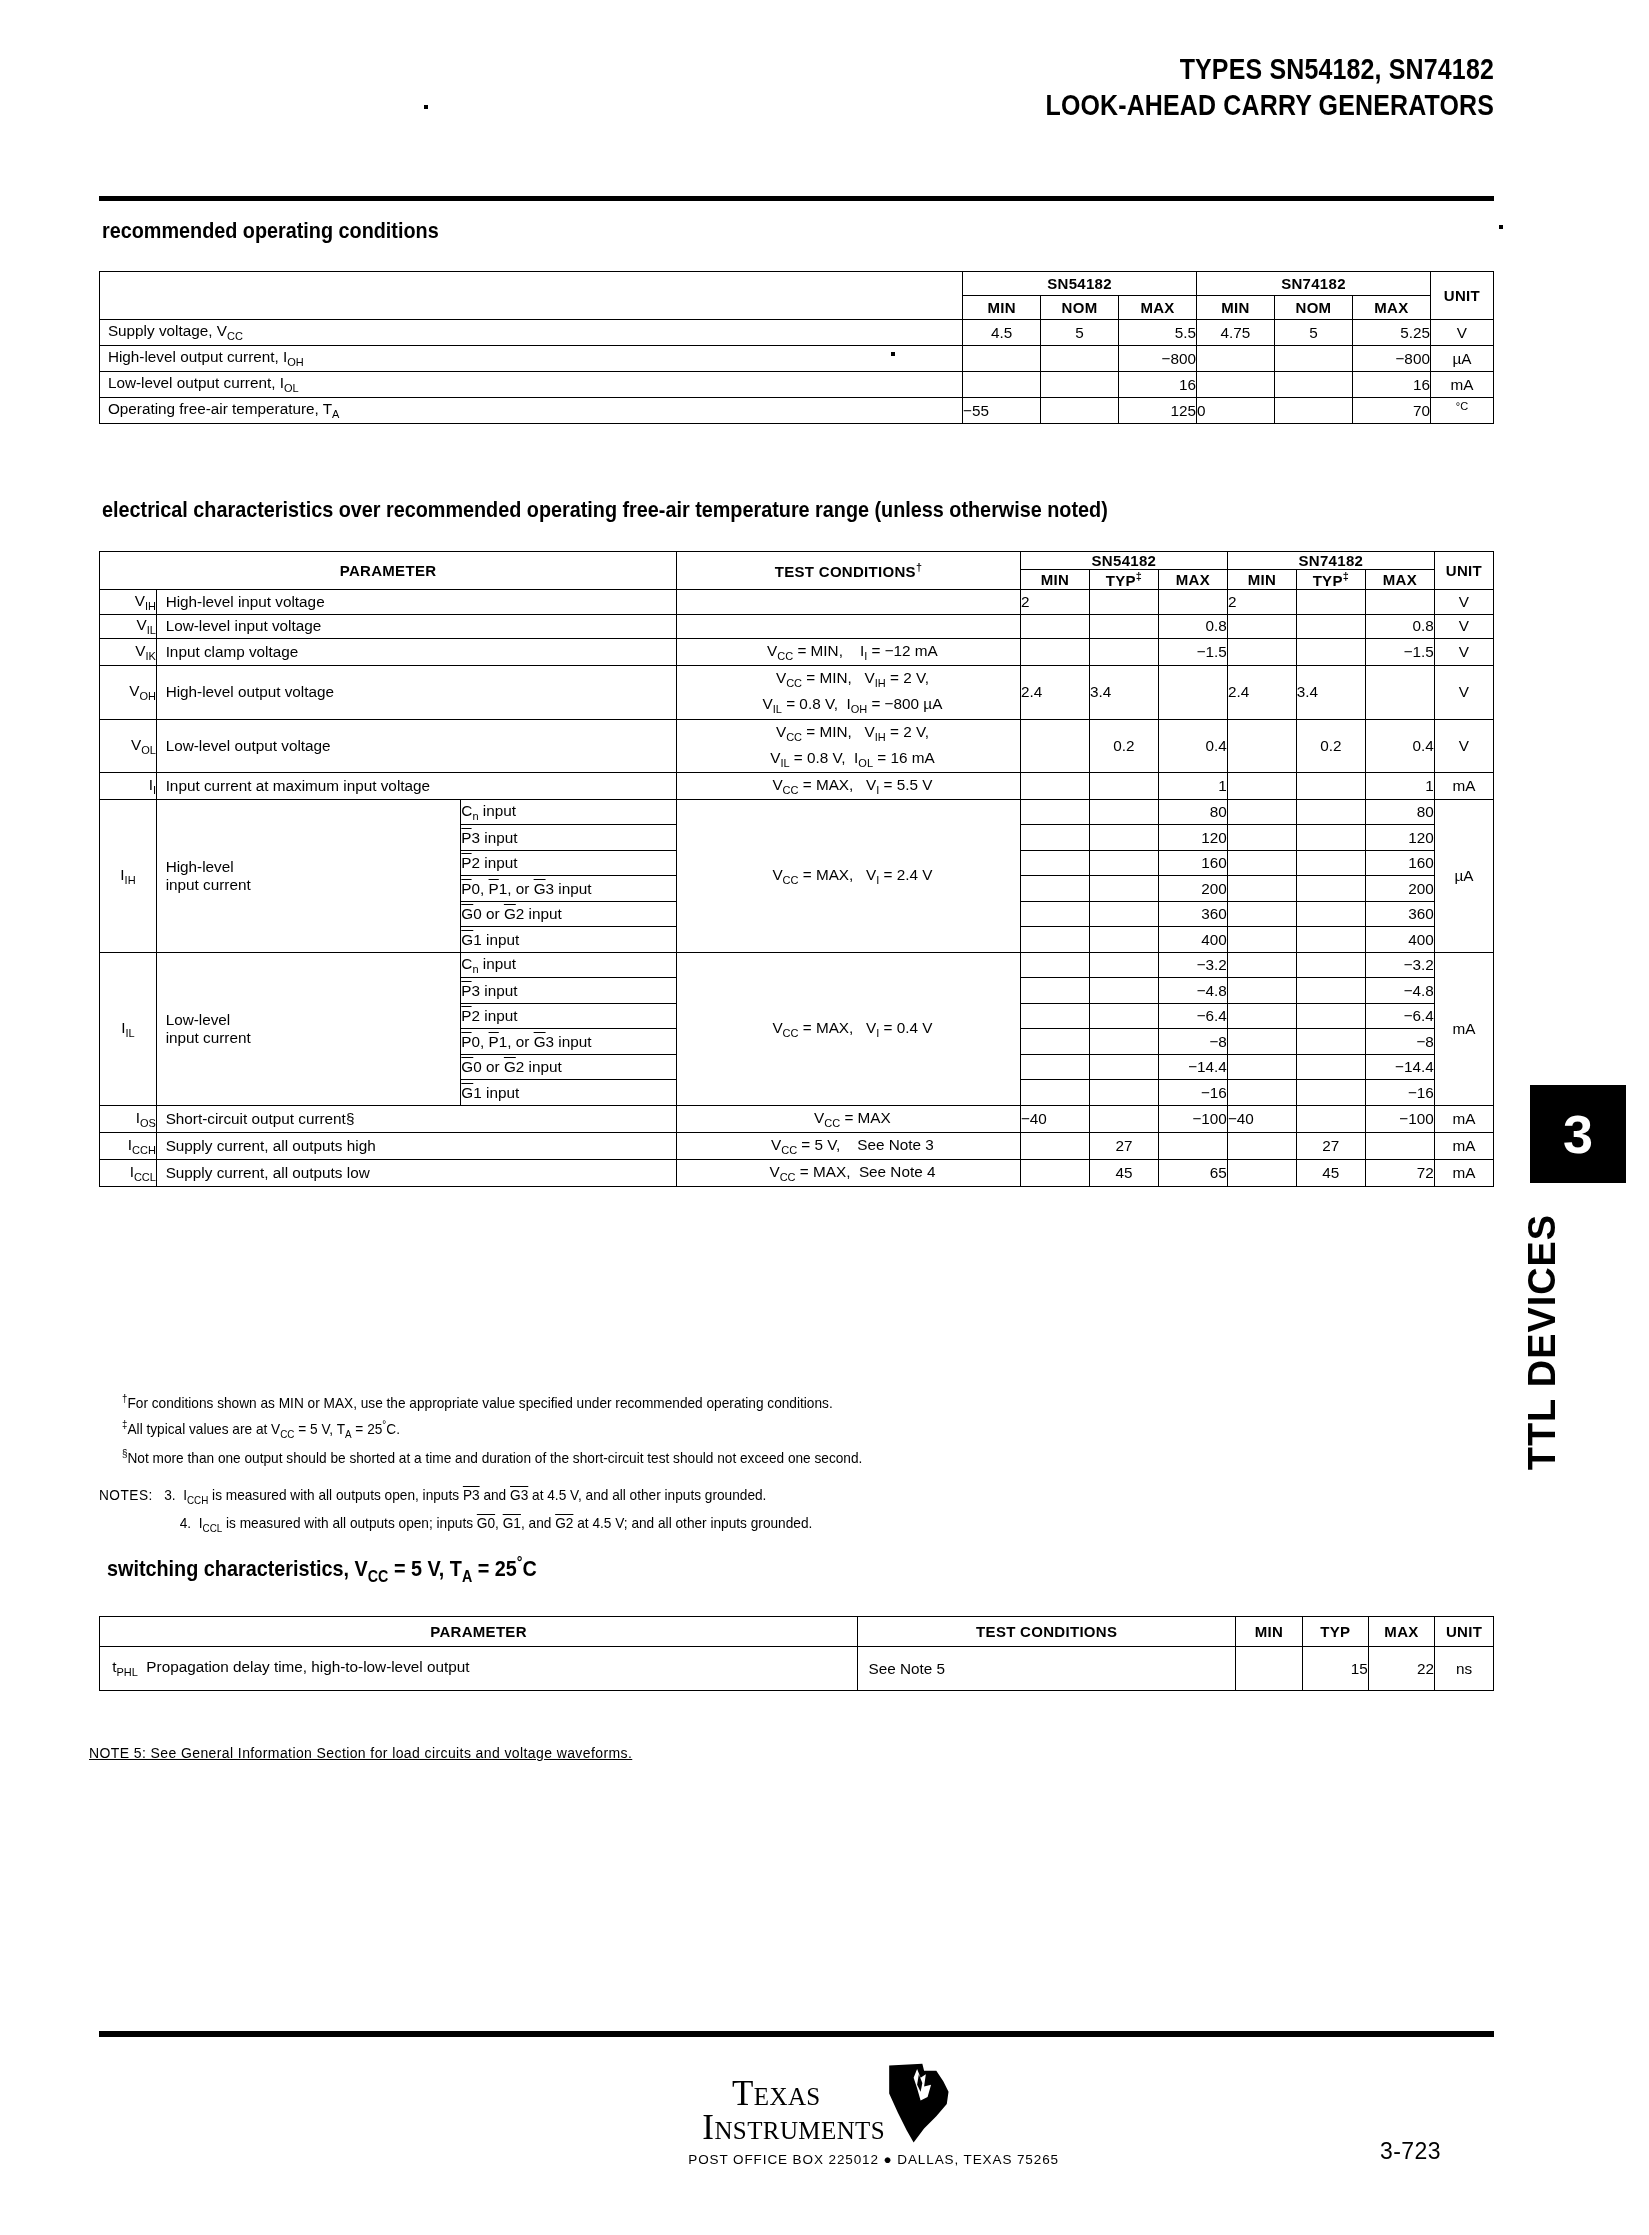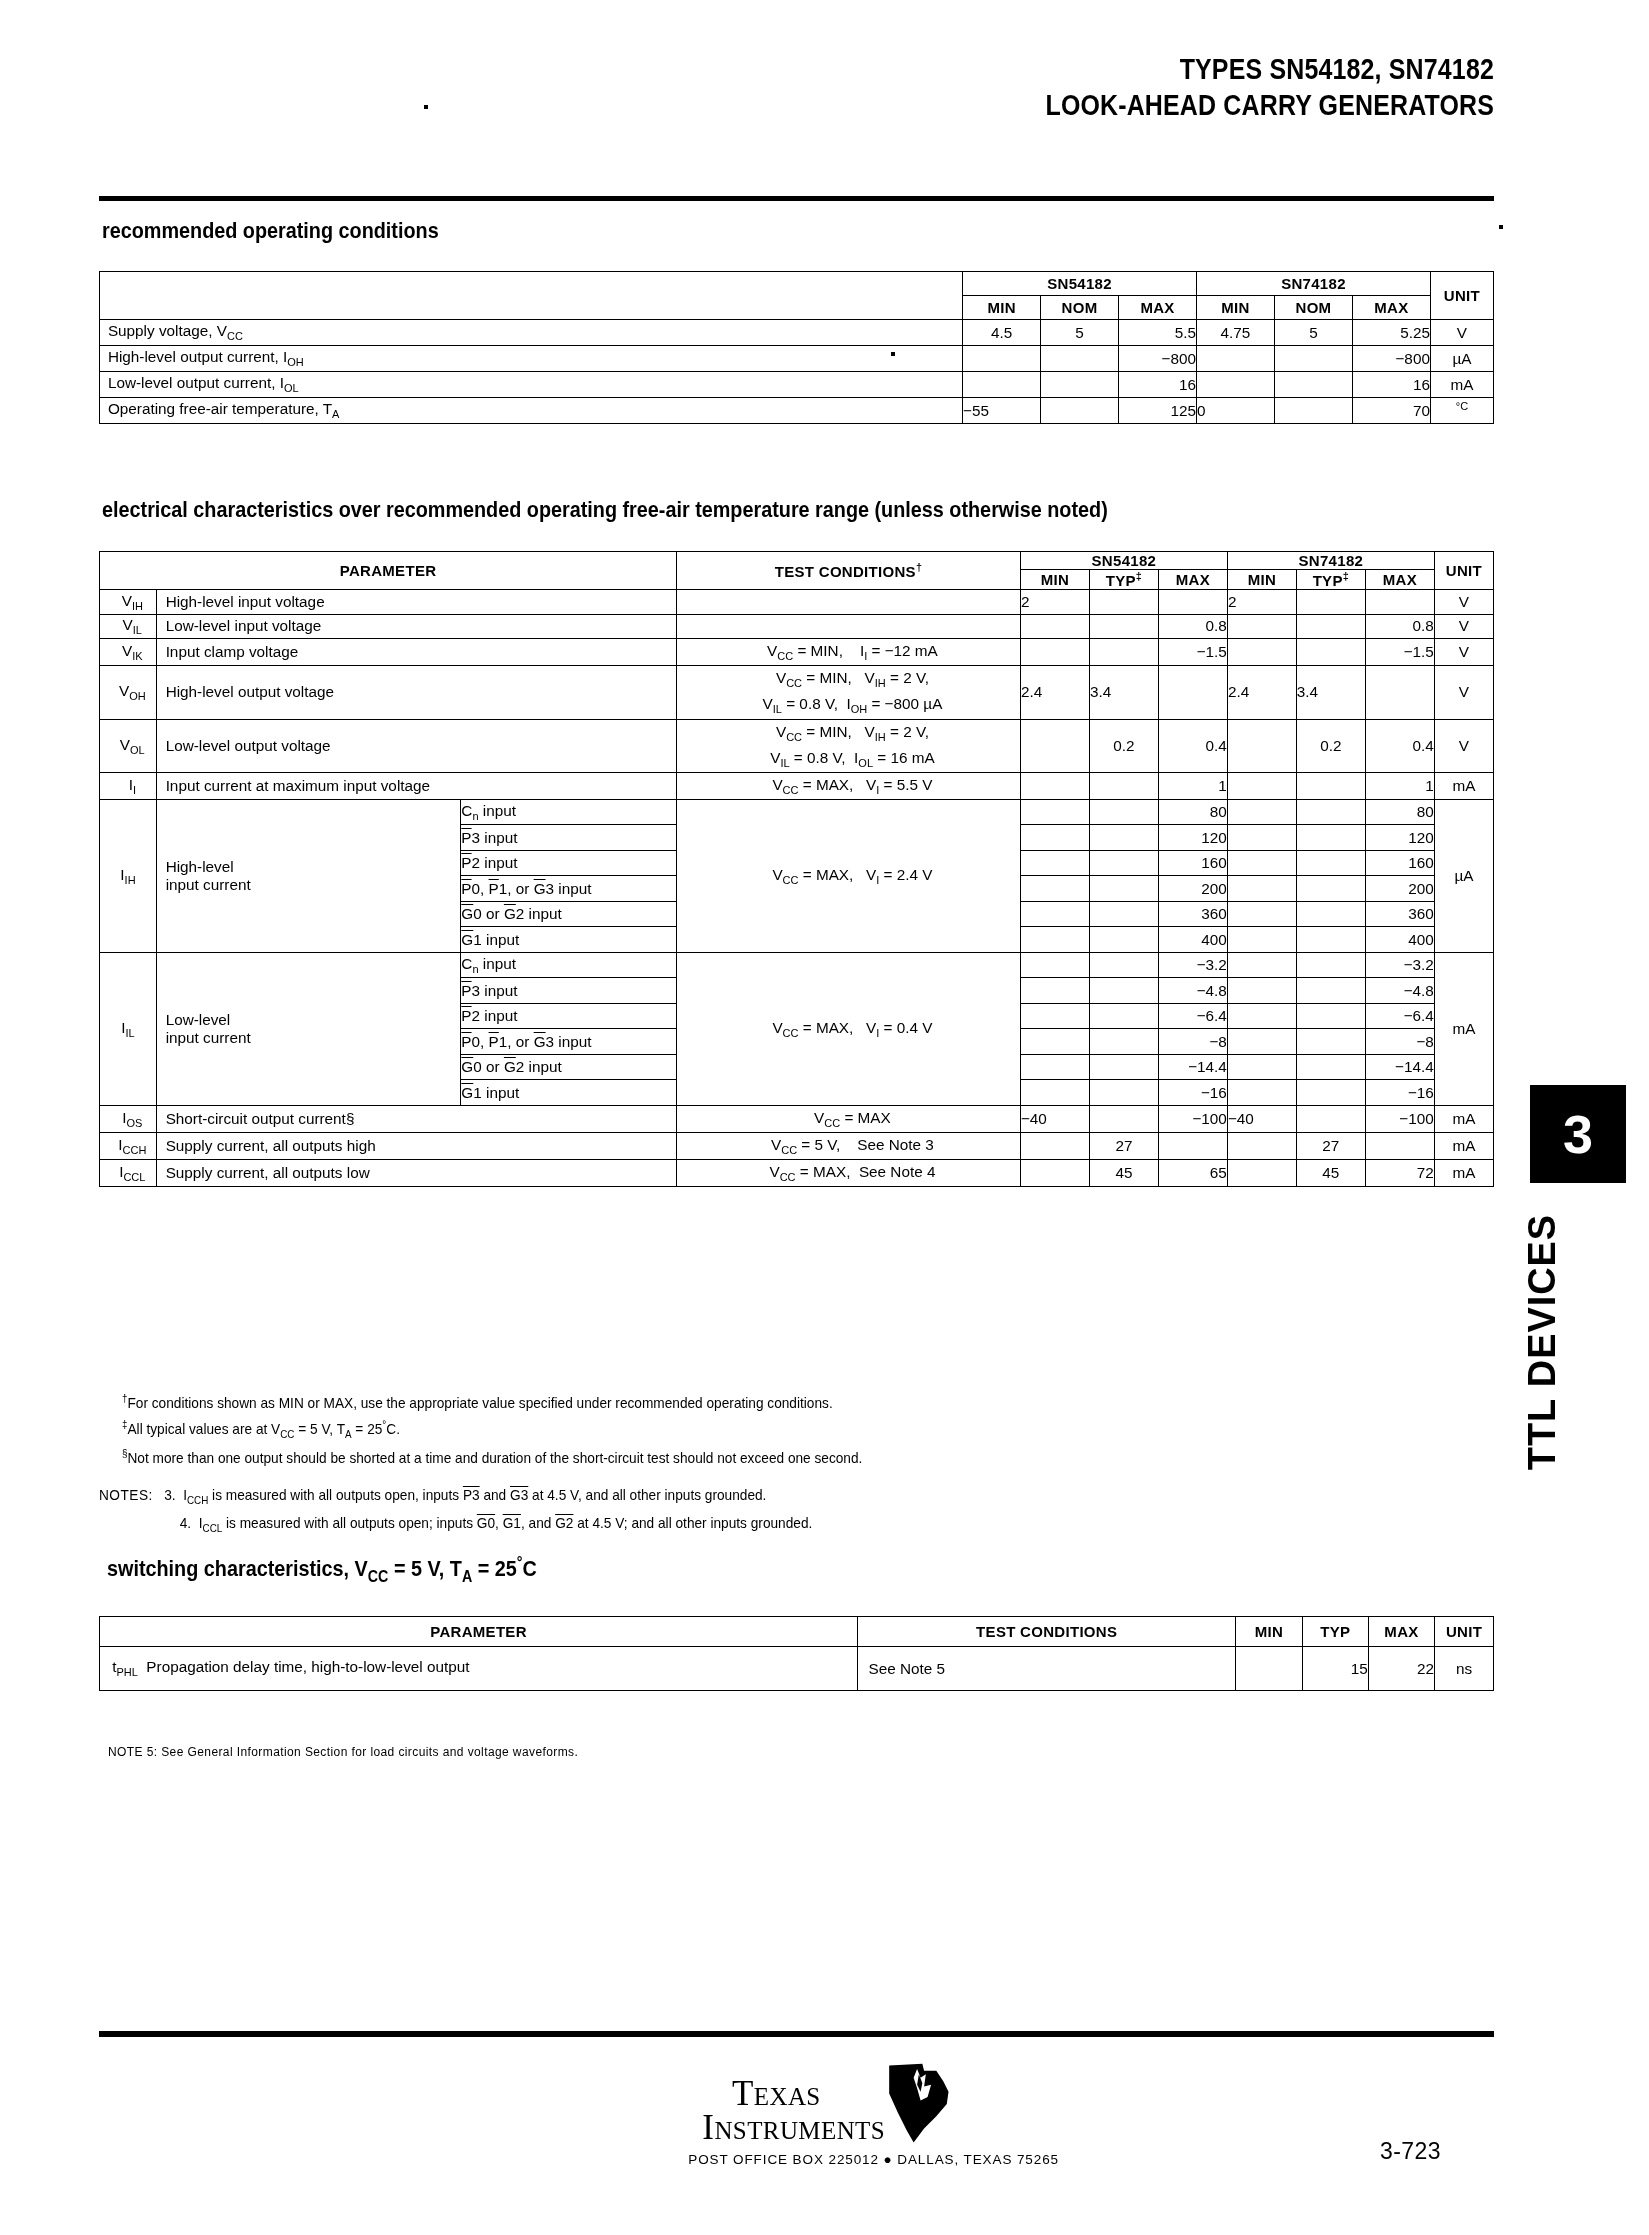--- a/index.html
+++ b/index.html
@@ -85,21 +85,21 @@
   #tbl-roc .rowlab { padding-left:7.9px; height:25px; }
 
   
   #tbl-ec { left:99px; top:551px; width:1395px; }
   #tbl-ec .c-sym   { width:52px; }
   #tbl-ec .c-name  { width:278px; }
   #tbl-ec .c-sub   { width:197px; }
   #tbl-ec .c-cond  { width:314px; }
   #tbl-ec .c-num   { width:63px; }
   #tbl-ec .c-unit  { width:54px; }
-  #tbl-ec td.sym   { text-align:center; padding-left:8.7px; white-space:nowrap; }
+  #tbl-ec td.sym   { text-align:right; padding-left:8.7px; white-space:nowrap; }
   #tbl-ec td.name  { text-align:left; padding-left:8.7px; white-space:nowrap; }
   #tbl-ec td.cond  { text-align:center; padding-left:7.9px; white-space:nowrap; line-height:1.55; }
   #tbl-ec tr.r1 td { height:23.6px; }
   #tbl-ec tr.r2 td { height:45px; }
   #tbl-ec tr.sr td { height:24.5px; }
 
   
   .footnotes {
     position:absolute; left:122px; top:1390px;
     font-size:14.4px; line-height:1.78;
@@ -120,22 +120,22 @@
   #tbl-sc .c-param { width:721px; }
   #tbl-sc .c-cond  { width:360px; }
   #tbl-sc .c-num   { width:63px; }
   #tbl-sc .c-unit  { width:56px; }
   #tbl-sc tr.hdr td { height:29px; }
   #tbl-sc tr.body td { height:43px; }
   #tbl-sc td.pname { text-align:left; padding-left:12.2px; white-space:nowrap; }
   #tbl-sc td.pcond { text-align:left; padding-left:10.5px; white-space:nowrap; }
 
   .note5 {
-    position:absolute; left:108px; top:1745px;
-    font-size:12px; letter-spacing:0.4px; white-space:nowrap;
+    position:absolute; left:89px; top:1745px;
+    font-size:14px; letter-spacing:0.4px; white-space:nowrap;text-decoration:underline;
   }
 
   
   .side-num {
     position:absolute; left:1530px; top:1085px;
     width:96px; height:98px; background:#000; color:#fff;
     font-weight:bold; font-size:54px;
     display:flex; align-items:center; justify-content:center;
   }
   .side-text {

